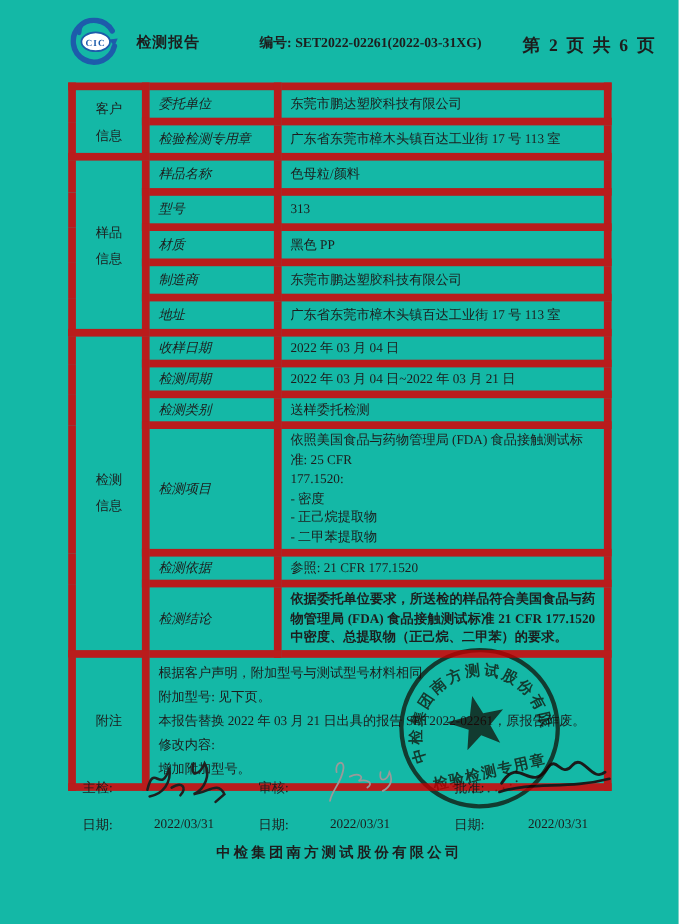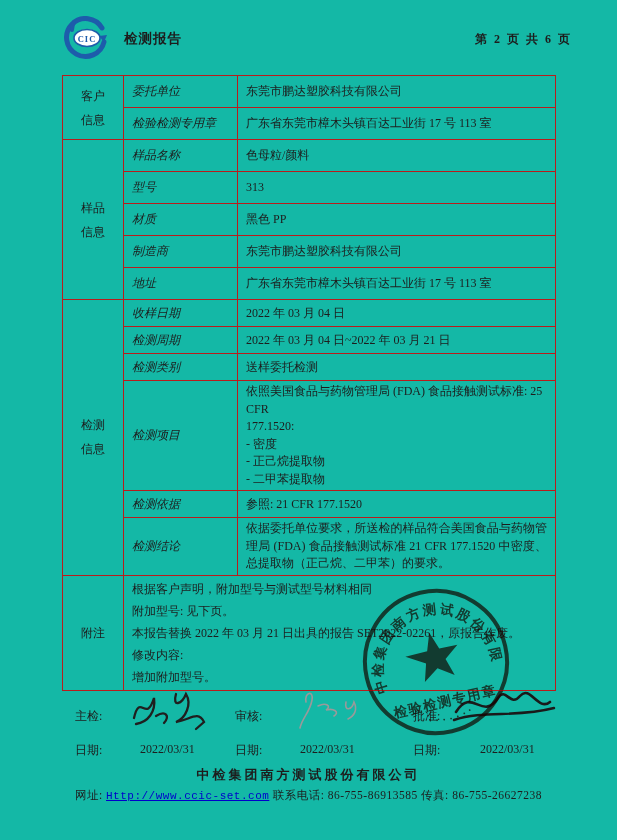--- a/index.html
+++ b/index.html
@@ -5,28 +5,28 @@
   html,body{margin:0;padding:0;background:#e8e8e8;}
   .page{
     position:relative;width:617px;height:840px;margin:0 auto;background:#14b8a6;
     font-family:"Liberation Serif","DejaVu Serif",serif;color:#1d1d1d;overflow:hidden;
   }
   
   .header{position:absolute;top:12px;left:62px;right:56px;height:54px;}
   .logo{position:absolute;left:2px;top:4px;width:44px;height:44px;}
   .h-title{position:absolute;left:62px;top:18px;font-size:13.5px;font-weight:bold;letter-spacing:1px;}
   .h-no{position:absolute;left:174px;top:19px;font-size:12.5px;font-weight:bold;}
-  .h-page{position:absolute;left:413px;top:19px;font-size:12px;font-weight:bold;letter-spacing:2px;white-space:nowrap;}
+  .h-page{position:absolute;left:413px;top:19px;font-size:16px;font-weight:bold;letter-spacing:2px;white-space:nowrap;}
   
   table.report{position:absolute;top:75px;left:62px;width:494px;border-collapse:collapse;table-layout:fixed;}
-  table.report td{border:1px solid #b91c1c;font-size:12px;padding:2px 8px;vertical-align:middle;}
+  table.report td{border:7px solid #b91c1c;font-size:12px;padding:2px 8px;vertical-align:middle;}
   td.sec{width:44px;text-align:center;white-space:pre-line;line-height:24px;padding:2px 2px;}
   td.lbl{width:97px;font-style:italic;}
   td.pre{white-space:pre-line;line-height:17.5px;padding-top:5px;padding-bottom:5px;}
-  td.just{line-height:17.5px;padding-top:4px;padding-bottom:4px;text-align:justify;}
+  td.just{line-height:17.5px;padding-top:4px;padding-bottom:4px;text-align:justify;font-weight:bold;}
   td.remark{white-space:pre-line;line-height:22px;padding-top:6px;padding-bottom:6px;}
   tr.h32{height:32px;} tr.h27{height:27px;}
   
   .sign-area{position:absolute;left:62px;top:686px;width:494px;height:86px;font-size:12px;text-align:right;}
   .sign-area .sl{position:absolute;white-space:nowrap;}
   .sig-svg{position:absolute;}
   .date-val{position:absolute;white-space:nowrap;}
   
   .stamp{position:absolute;left:360px;top:586px;width:152px;height:152px;
          transform:rotate(-13deg);opacity:0.88;z-index:5;mix-blend-mode:multiply;pointer-events:none;}
@@ -43,20 +43,21 @@
 
   <div class="header">
     <svg class="logo" viewBox="0 0 44 44">
       <path d="M38,12 A19,19 0 1 0 40,26" fill="none" stroke="#1d5cab" stroke-width="5" stroke-linecap="round"></path>
       <path d="M40,26 l3,-7 l-8,1 z" fill="#1d5cab"></path>
       <path d="M10,6 A19,19 0 0 0 8,14" fill="none" stroke="#1d5cab" stroke-width="4" stroke-linecap="round"></path>
       <ellipse cx="23" cy="22" rx="13" ry="8.5" fill="#ffffff" stroke="#1d5cab" stroke-width="1.6"></ellipse>
       <text x="23" y="25.5" text-anchor="middle" font-size="8.5" font-weight="bold" fill="#1d5cab" font-family="Liberation Serif, DejaVu Serif, serif" letter-spacing="1">CIC</text>
     </svg>
     <span class="h-title">检测报告</span>
+    <span class="h-no"><span>编号: </span><span>SET2022-02261(2022-03-31XG)</span></span>
     <span class="h-page">第 2 页 共 6 页</span>
   </div>
 
   <table class="report">
 
     <tbody>
         <tr class="h32">
       <td class="sec" rowspan="2">客户
 信息</td>
       <td class="lbl">委托单位</td>
@@ -169,20 +170,15 @@
       <circle cx="64" cy="133" r="0.9" fill="#d93a2f"></circle>
     <circle cx="71" cy="134" r="0.9" fill="#d93a2f"></circle>
       <circle cx="78" cy="134.5" r="0.9" fill="#d93a2f"></circle>
     <circle cx="85" cy="134" r="0.9" fill="#d93a2f"></circle>
       <circle cx="92" cy="132.5" r="0.9" fill="#d93a2f"></circle>
     <circle cx="98" cy="130.5" r="0.9" fill="#d93a2f"></circle>
   </svg>
 
   <div class="footer">
     <div class="f-company">中检集团南方测试股份有限公司</div>
-    <div class="f-line">
-      <span>网址: </span><a class="f-link" href="#">Http://www.ccic-set.com</a>
-      <span>联系电话: 86-755-86913585</span>
-      <span>传真: 86-755-26627238</span>
-    </div>
   </div>
 
 </div>
 
 </body></html>

